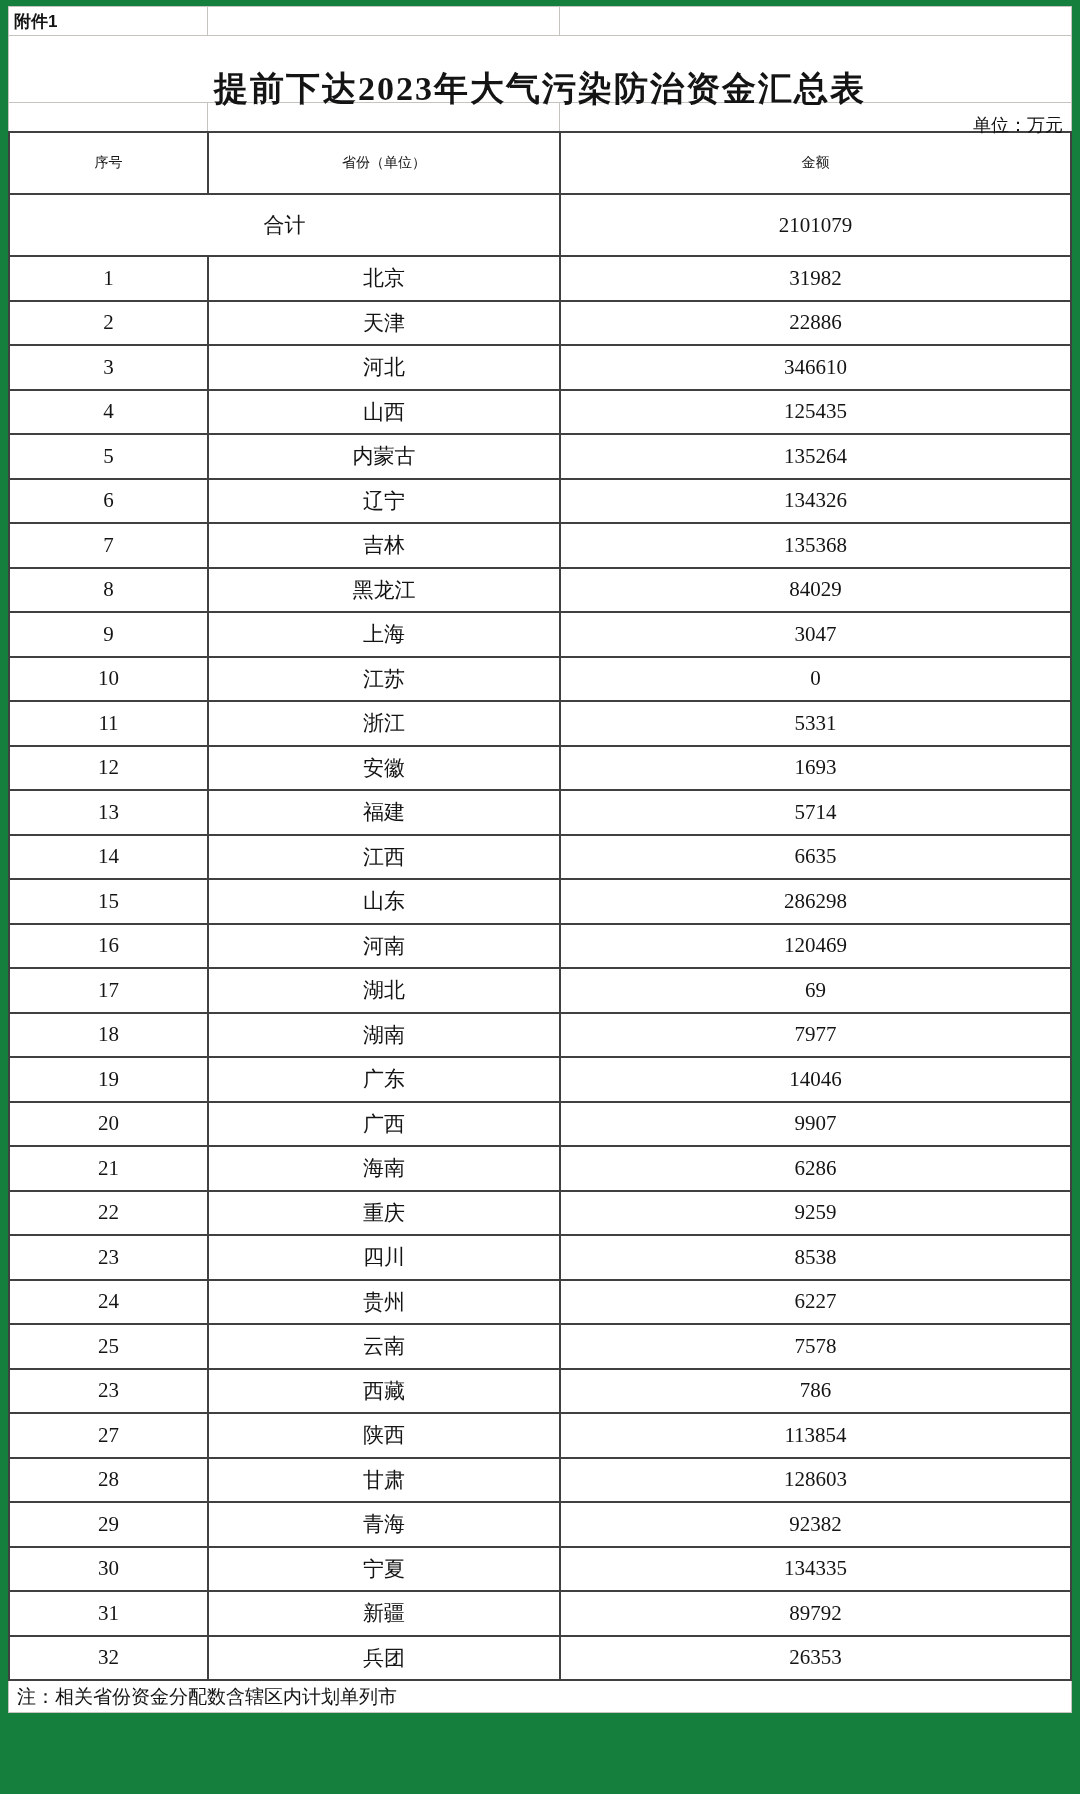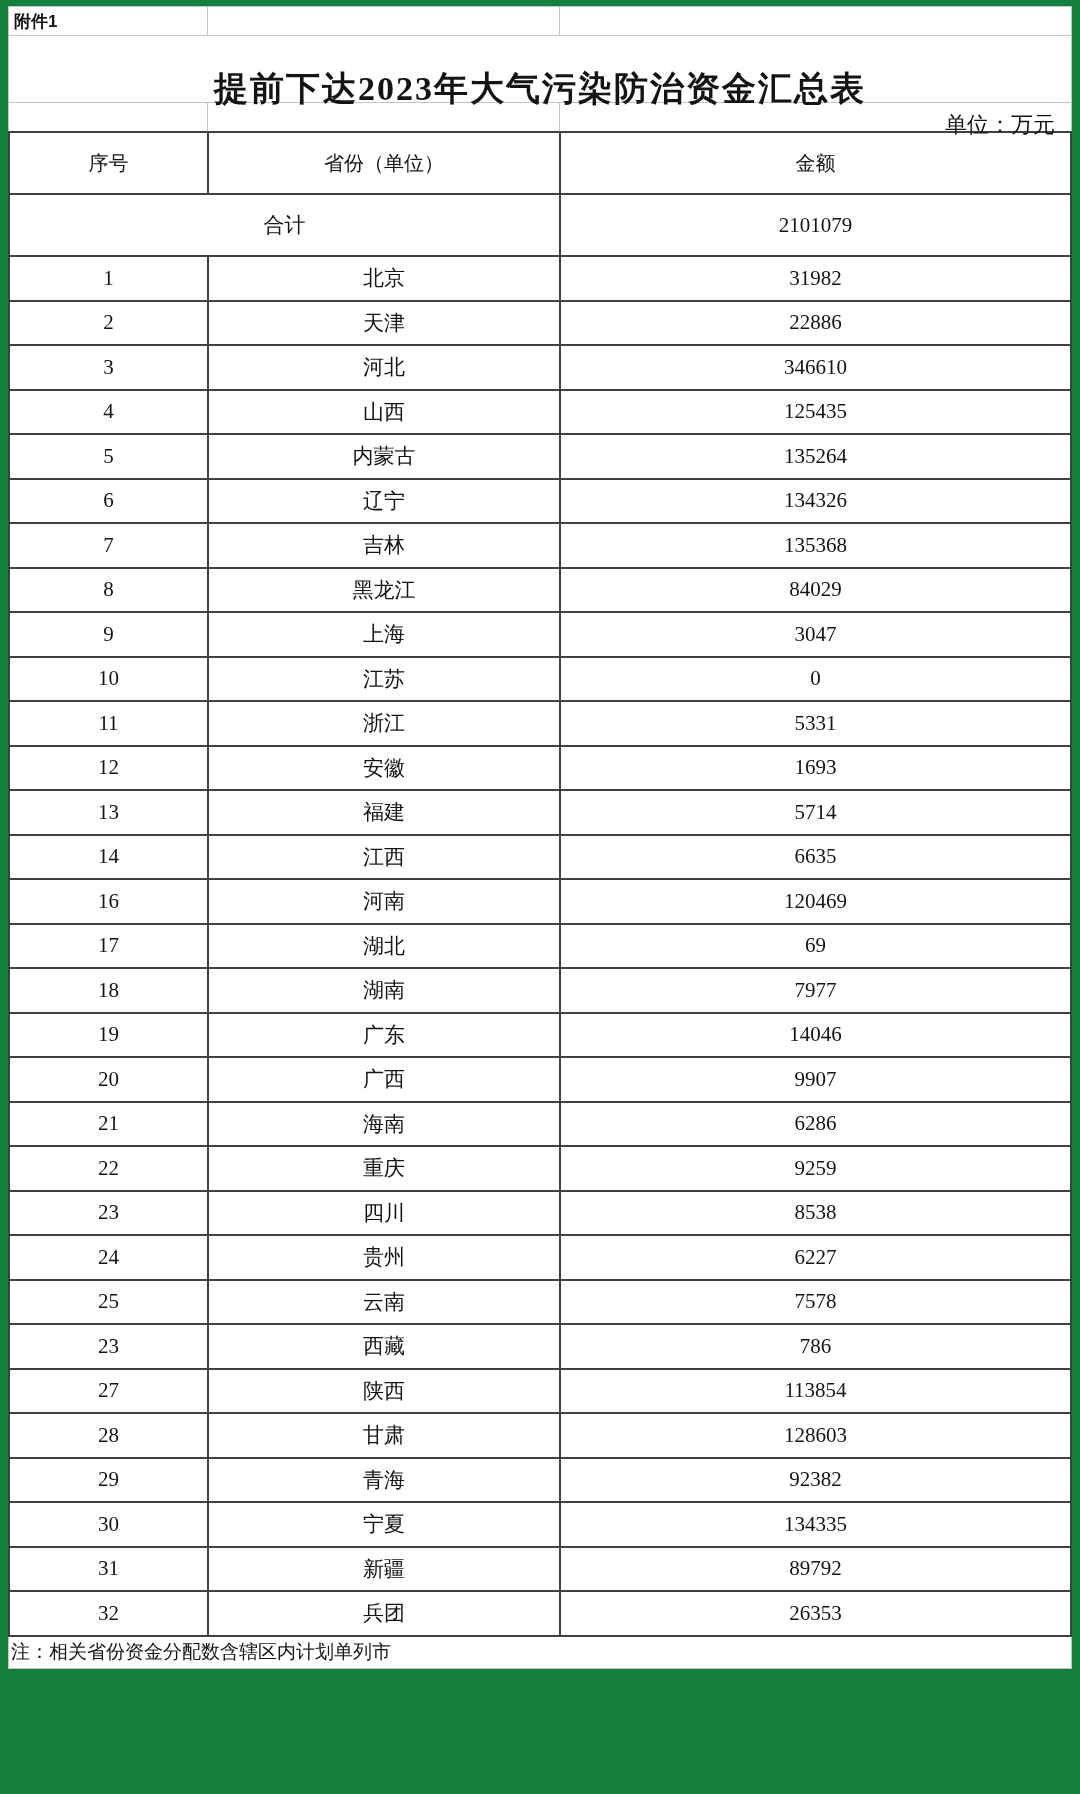--- a/index.html
+++ b/index.html
@@ -38,43 +38,43 @@
     display:flex;align-items:center;justify-content:center;
   }
   .title-text{
     font-size:34px;font-weight:700;letter-spacing:2px;margin-top:40px;
   }
   .row-unit{height:28px;}
   .row-unit .c1{width:199px;box-sizing:border-box;border-right:1px solid #c7c4c0;}
   .row-unit .c2{width:352px;box-sizing:border-box;border-right:1px solid #c7c4c0;}
   .row-unit .c3{
     flex:1;display:flex;align-items:center;justify-content:flex-end;
-    padding-right:16px;font-size:22px;margin-top:16px;
+    padding-right:8px;font-size:18px;margin-top:16px;
   }
   
   table.main{
     width:1064px;border-collapse:collapse;table-layout:fixed;
     background:#fff;
   }
   table.main th, table.main td{
     border:2px solid #404040;
     text-align:center;vertical-align:middle;
     font-weight:400;
     font-size:21px;
     padding:0;
   }
-  table.main th{height:60px;font-size:20px;}
+  table.main th{height:60px;font-size:14px;}
   tr.total-row td{height:60px;margin-left:48px;}
   tbody.data td{height:42.5px;}
   
   .note-row{
     background:#fff;
     border-left:1px solid #c7c4c0;border-right:1px solid #c7c4c0;border-bottom:1px solid #c7c4c0;
     height:31px;display:flex;align-items:center;
-    padding-left:2px;font-size:19px;
+    padding-left:8px;font-size:19px;
   }
 </style>
 </head>
 <body>
 
 <div class="page">
   <div class="sheet">
 
     <div class="pre">
       <div class="pre-row row-attachment">
@@ -176,20 +176,25 @@
             <td>13</td>
             <td>福建</td>
             <td>5714</td>
           </tr>
           <tr>
             <td>14</td>
             <td>江西</td>
             <td>6635</td>
           </tr>
           <tr>
+            <td>15</td>
+            <td>山东</td>
+            <td>286298</td>
+          </tr>
+          <tr>
             <td>16</td>
             <td>河南</td>
             <td>120469</td>
           </tr>
           <tr>
             <td>17</td>
             <td>湖北</td>
             <td>69</td>
           </tr>
           <tr>

